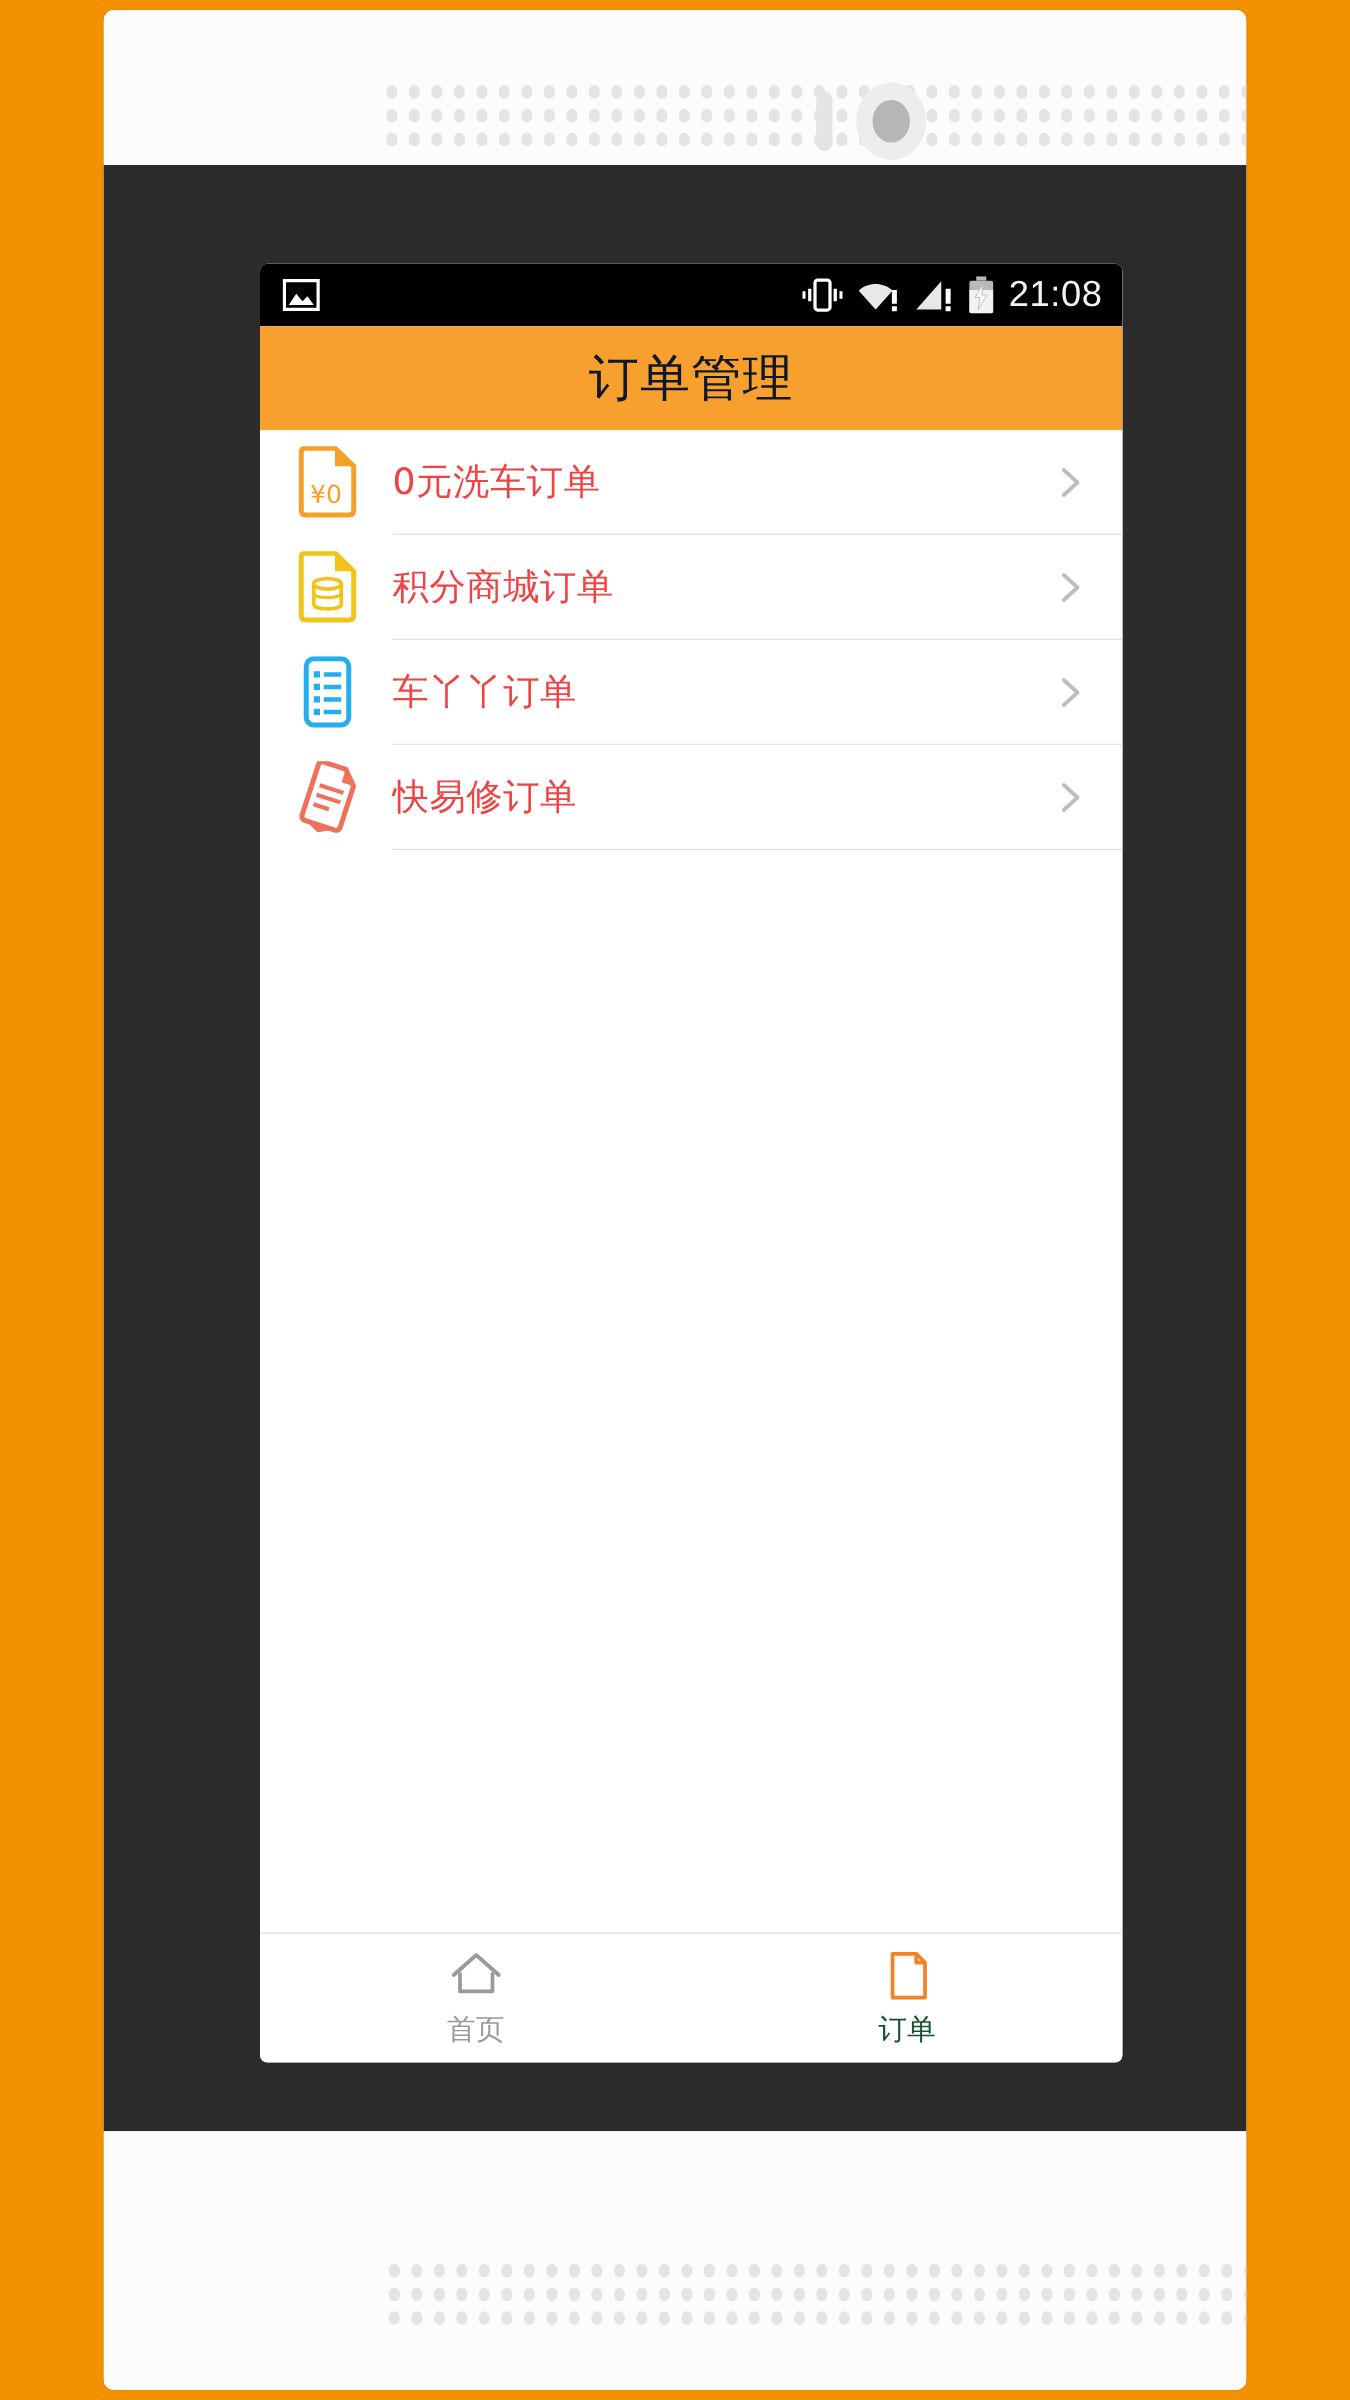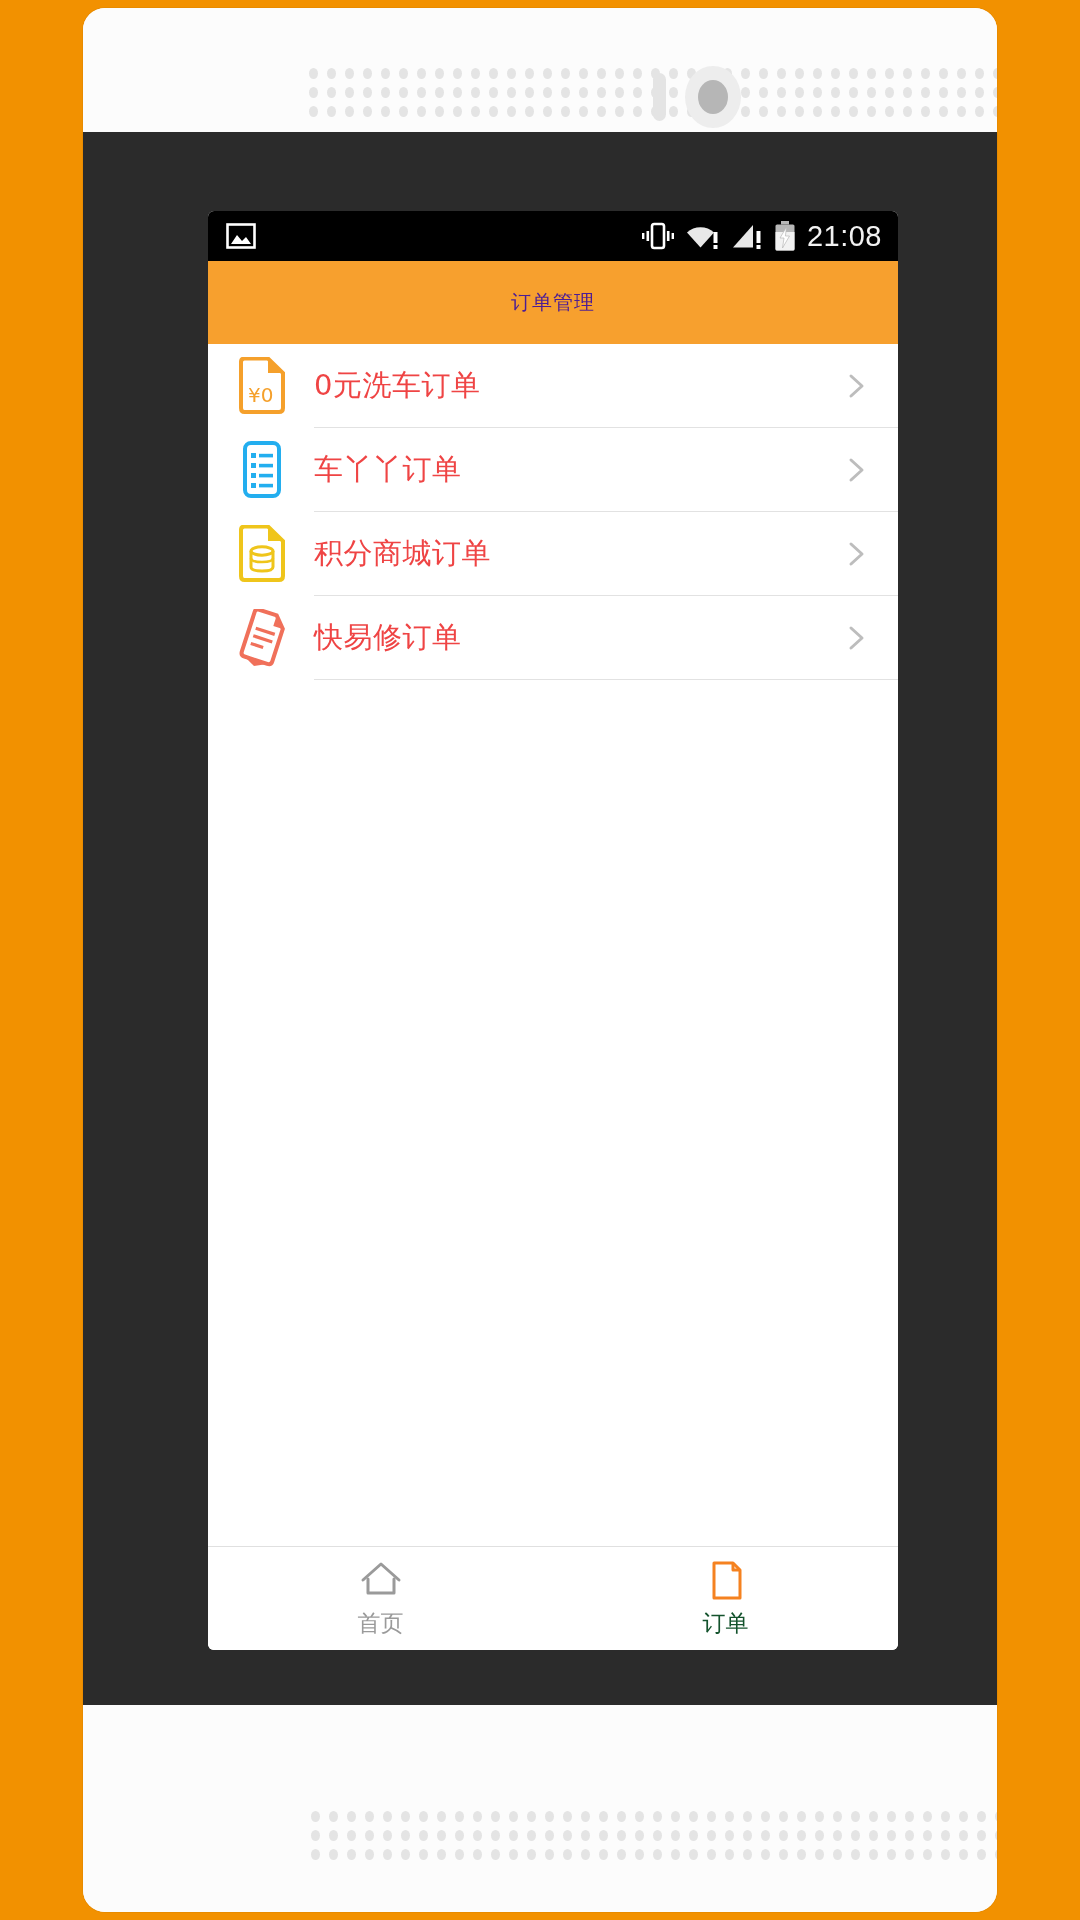--- a/index.html
+++ b/index.html
@@ -21,21 +21,21 @@
   }
 
   
   .phone {
     position: absolute;
     left: 83px;
     top: 8px;
     width: 914px;
     height: 1904px;
     background: #FBFBFB;
-    border-radius: 22px;
+    border-radius: 8px;
     box-shadow: 0 0 0 1px rgba(0,0,0,0.04);
     overflow: hidden;
   }
 
   
   .bezel-top {
     position: absolute;
     left: 0; top: 0;
     width: 914px;
     height: 124px;
@@ -160,22 +160,22 @@
   
   .titlebar {
     height: 83px;
     background: #F7A02E;
     display: flex;
     align-items: center;
     justify-content: center;
     flex: none;
   }
   .titlebar-text {
-    color: #4c1d95;
-    font-size: 20px;
+    color: #0f172a;
+    font-size: 40px;
     letter-spacing: 1px;
     font-family: "DejaVu Sans", sans-serif;
   }
 
   
   .list {
     flex: 1 1 auto;
     background: #FFFFFF;
     overflow: hidden;
   }
@@ -450,20 +450,39 @@
           </span>
           <span class="row-label">0元洗车订单</span>
           <span class="row-chevron">
             <svg width="28" height="28" viewBox="0 0 28 28">
               <polyline points="9,4 20,14 9,24" fill="none" stroke="#BDBDBD" stroke-width="3" stroke-linecap="round" stroke-linejoin="round"></polyline>
             </svg>
           </span>
           <div class="row-divider"></div>
         </div>
 
+
+        <div class="list-row">
+          <span class="row-icon">
+            <svg width="50" height="58" viewBox="0 0 50 58">
+              <path d="M4 5 Q4 1.5 7.5 1.5 L31 1.5 L46 16 L46 51 Q46 55 42 55 L7.5 55 Q4 55 4 51 Z" fill="none" stroke="#EFC51B" stroke-width="4"></path>
+              <path d="M31 1.5 L31 16 L46 16 Z" fill="#EFC51B"></path>
+              <ellipse cx="25" cy="26" rx="11" ry="4.2" fill="none" stroke="#EFC51B" stroke-width="3"></ellipse>
+              <path d="M14 26 L14 42 Q14 46 25 46 Q36 46 36 42 L36 26" fill="none" stroke="#EFC51B" stroke-width="3"></path>
+              <path d="M14 33 Q14 37 25 37 Q36 37 36 33" fill="none" stroke="#EFC51B" stroke-width="2.6"></path>
+            </svg>
+          </span>
+          <span class="row-label">积分商城订单</span>
+          <span class="row-chevron">
+            <svg width="28" height="28" viewBox="0 0 28 28">
+              <polyline points="9,4 20,14 9,24" fill="none" stroke="#BDBDBD" stroke-width="3" stroke-linecap="round" stroke-linejoin="round"></polyline>
+            </svg>
+          </span>
+          <div class="row-divider"></div>
+        </div>
 
         <div class="list-row">
           <span class="row-icon">
             <svg width="50" height="58" viewBox="0 0 50 58">
               <rect x="8" y="2" width="34" height="53" rx="6" fill="none" stroke="#23AEEF" stroke-width="4"></rect>
               <rect x="14" y="12" width="5" height="5" fill="#23AEEF"></rect>
               <rect x="22" y="12.8" width="14" height="3.6" fill="#23AEEF"></rect>
               <rect x="14" y="22" width="5" height="5" fill="#23AEEF"></rect>
               <rect x="22" y="22.8" width="14" height="3.6" fill="#23AEEF"></rect>
               <rect x="14" y="32" width="5" height="5" fill="#23AEEF"></rect>
@@ -477,39 +496,20 @@
             <svg width="28" height="28" viewBox="0 0 28 28">
               <polyline points="9,4 20,14 9,24" fill="none" stroke="#BDBDBD" stroke-width="3" stroke-linecap="round" stroke-linejoin="round"></polyline>
             </svg>
           </span>
           <div class="row-divider"></div>
         </div>
 
         <div class="list-row">
           <span class="row-icon">
             <svg width="50" height="58" viewBox="0 0 50 58">
-              <path d="M4 5 Q4 1.5 7.5 1.5 L31 1.5 L46 16 L46 51 Q46 55 42 55 L7.5 55 Q4 55 4 51 Z" fill="none" stroke="#EFC51B" stroke-width="4"></path>
-              <path d="M31 1.5 L31 16 L46 16 Z" fill="#EFC51B"></path>
-              <ellipse cx="25" cy="26" rx="11" ry="4.2" fill="none" stroke="#EFC51B" stroke-width="3"></ellipse>
-              <path d="M14 26 L14 42 Q14 46 25 46 Q36 46 36 42 L36 26" fill="none" stroke="#EFC51B" stroke-width="3"></path>
-              <path d="M14 33 Q14 37 25 37 Q36 37 36 33" fill="none" stroke="#EFC51B" stroke-width="2.6"></path>
-            </svg>
-          </span>
-          <span class="row-label">积分商城订单</span>
-          <span class="row-chevron">
-            <svg width="28" height="28" viewBox="0 0 28 28">
-              <polyline points="9,4 20,14 9,24" fill="none" stroke="#BDBDBD" stroke-width="3" stroke-linecap="round" stroke-linejoin="round"></polyline>
-            </svg>
-          </span>
-          <div class="row-divider"></div>
-        </div>
-
-        <div class="list-row">
-          <span class="row-icon">
-            <svg width="50" height="58" viewBox="0 0 50 58">
               <g transform="rotate(18 25 29)">
                 <path d="M10 6 Q10 3 13 3 L32 3 L42 14 L42 48 Q42 52 38 52 L14 52 Q10 52 10 48 Z" fill="none" stroke="#F0705A" stroke-width="4"></path>
                 <path d="M32 3 L32 14 L42 14 Z" fill="#F0705A"></path>
                 <rect x="16" y="20" width="20" height="3.2" fill="#F0705A"></rect>
                 <rect x="16" y="28" width="20" height="3.2" fill="#F0705A"></rect>
                 <rect x="16" y="36" width="13" height="3.2" fill="#F0705A"></rect>
                 <path d="M14 52 L26 58 L38 52 Z" fill="#F0705A"></path>
               </g>
             </svg>
           </span>

